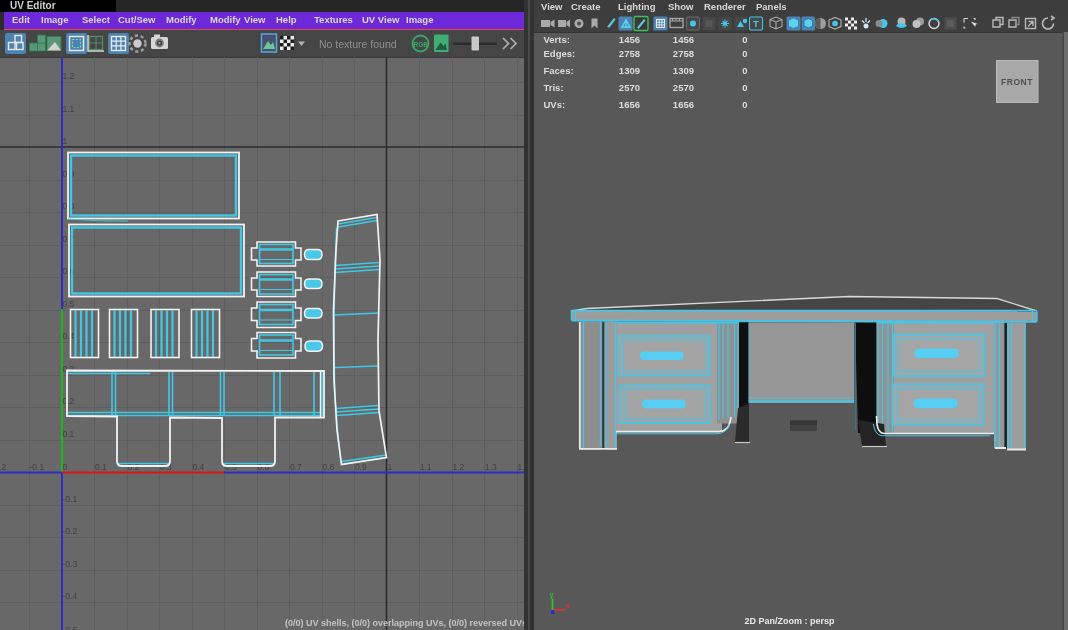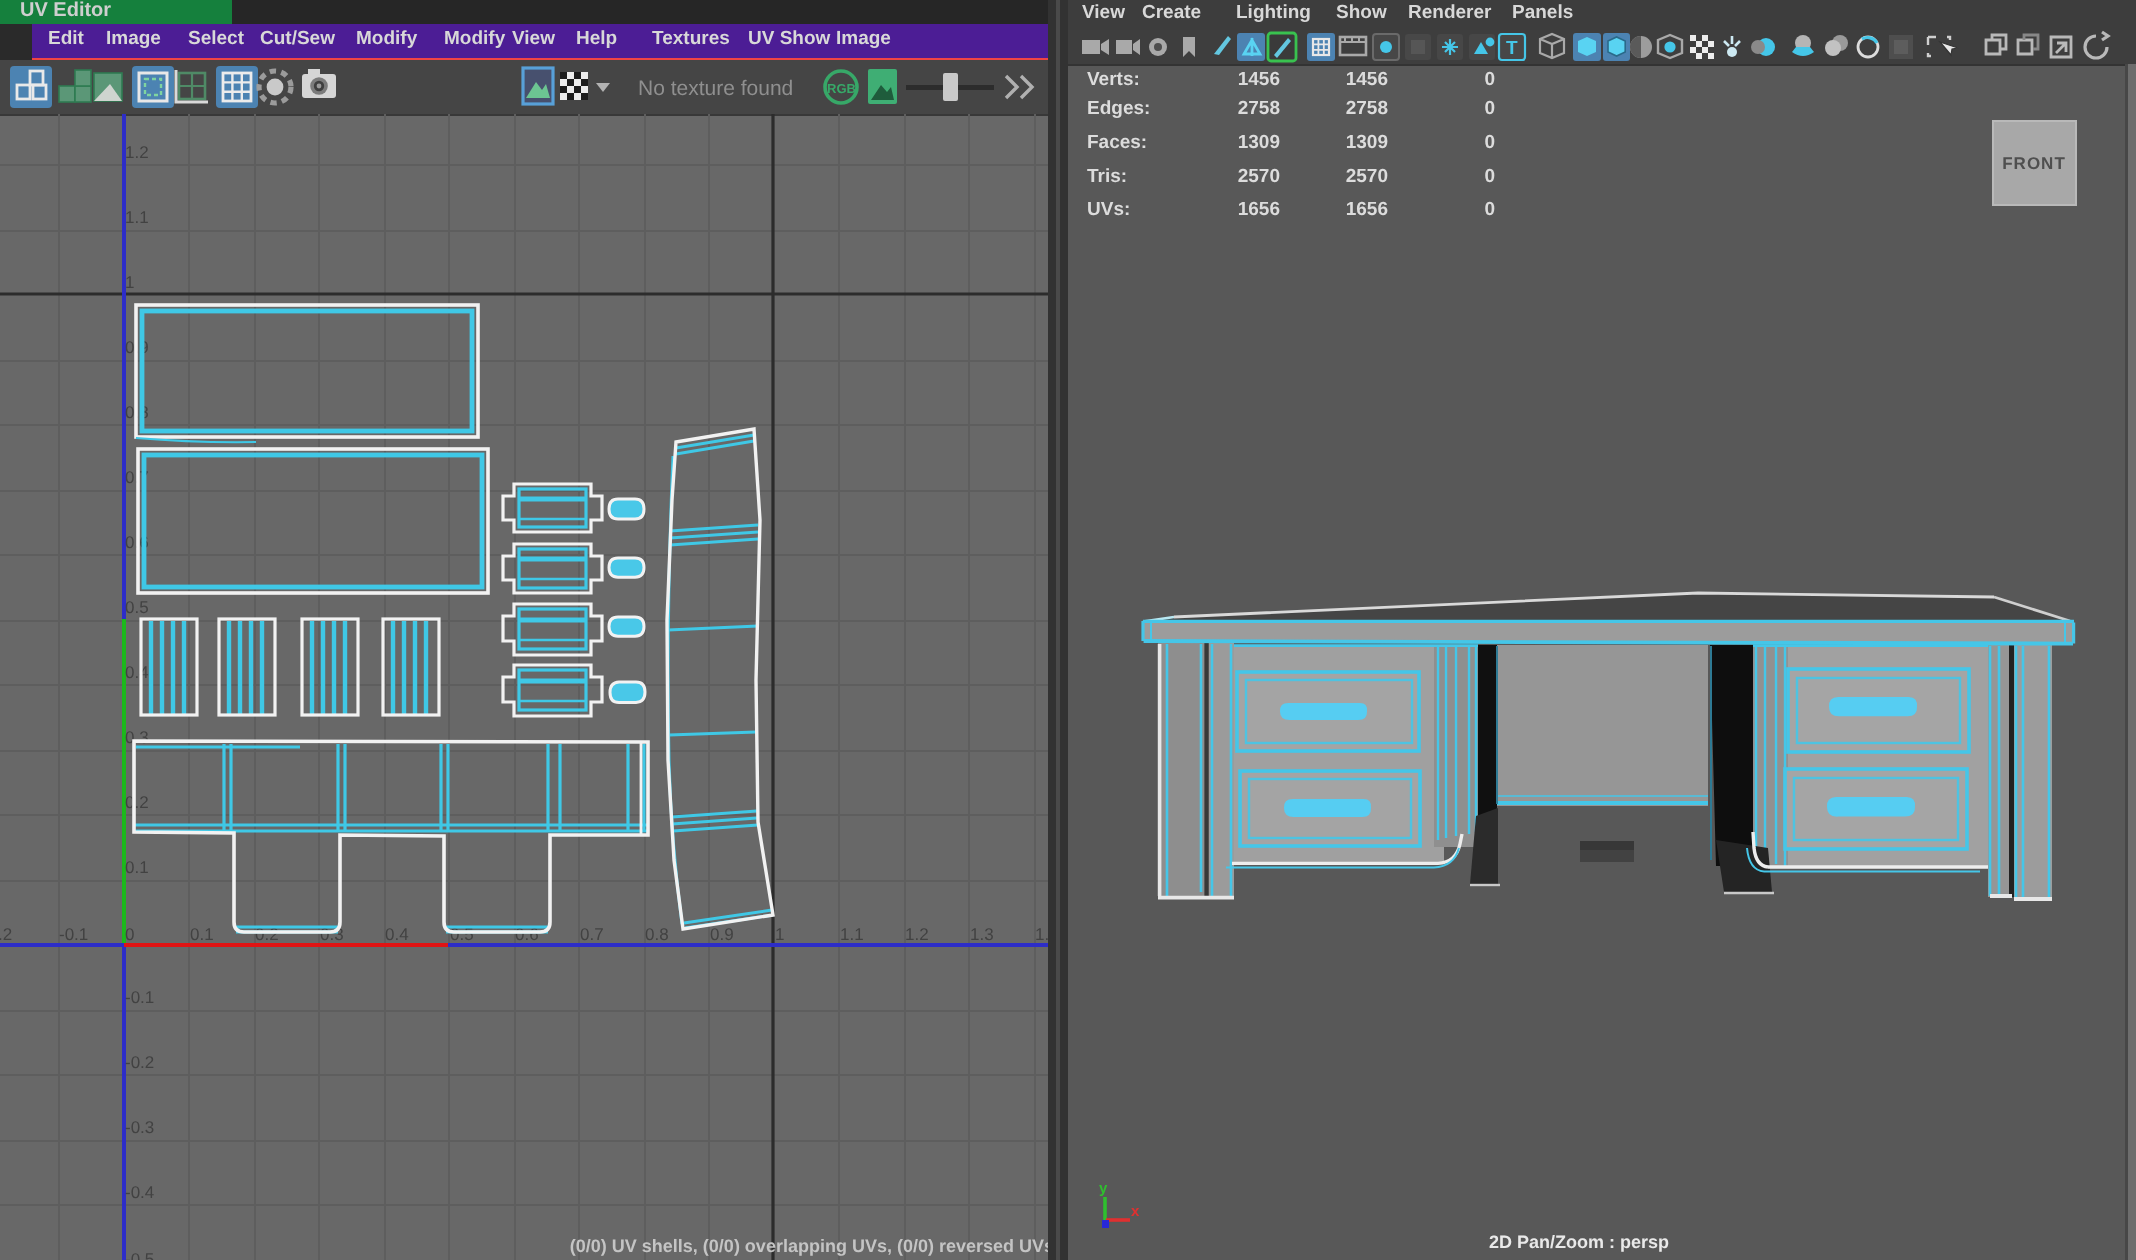--- a/index.html
+++ b/index.html
@@ -1,23 +1,23 @@
 <!DOCTYPE html>
 <html><head>
 <meta charset="utf-8">
 <style>
   html,body{margin:0;padding:0;width:1068px;height:630px;overflow:hidden;background:#2a2a2a;
     font-family:"Liberation Sans", sans-serif;}
   #stage{position:absolute;left:0;top:0;width:1068px;height:630px;}
   .abs{position:absolute;}
   
   #ltitle{left:0;top:0;width:534px;height:12px;background:#262626;}
-  #ltab{left:0;top:0;width:116px;height:12px;background:#15803d;color:#cfcfcf;
+  #ltab{left:0;top:0;width:116px;height:12px;background:#000000;color:#cfcfcf;
     font-size:10px;font-weight:bold;line-height:12px;padding-left:10px;box-sizing:border-box;}
-  #lmenu{left:16px;top:12px;width:534px;height:17px;background:#4c1d95;border-bottom:3px solid #ef4444;}
+  #lmenu{left:4px;top:12px;width:534px;height:17px;background:#6d28d9;border-bottom:3px solid #ef4444;}
   .mi{position:absolute;top:2px;font-size:9.5px;font-weight:bold;color:#d8d8d8;white-space:pre;}
   #ltool{left:0;top:30px;width:534px;height:27px;background:#454545;}
   #rmenu{left:534px;top:0;width:534px;height:15px;background:#3d3d3d;}
   .rmi{position:absolute;top:1px;font-size:9.5px;font-weight:bold;color:#d8d8d8;}
   #rtool{left:534px;top:15px;width:534px;height:17px;background:#3e3e3e;}
 </style>
 </head>
 <body>
 <div id="stage">
 
@@ -26,21 +26,21 @@
   <div class="abs" id="lmenu">
     <span class="mi" style="left:8px">Edit</span>
     <span class="mi" style="left:37px">Image</span>
     <span class="mi" style="left:78px">Select</span>
     <span class="mi" style="left:114px">Cut/Sew</span>
     <span class="mi" style="left:162px">Modify</span>
     <span class="mi" style="left:206px">Modify</span>
     <span class="mi" style="left:240px">View</span>
     <span class="mi" style="left:272px">Help</span>
     <span class="mi" style="left:310px">Textures</span>
-    <span class="mi" style="left:358px">UV Show</span>
+    <span class="mi" style="left:358px">UV View</span>
     <span class="mi" style="left:402px">Image</span>
   </div>
   <div class="abs" id="ltool"></div>
   <div class="abs" style="left:524px;top:0;width:10px;height:630px;background:#323232;z-index:5"></div>
   <div class="abs" style="left:528px;top:0;width:2px;height:630px;background:#4a4a4a;z-index:6"></div>
   <svg class="abs" style="left:0;top:30px" width="534" height="27" viewBox="0 30 534 27">
 
     <rect x="5" y="33" width="21" height="21" rx="2" fill="#4c83b2"></rect>
     <rect x="8.5" y="42.5" width="6.5" height="7" fill="none" stroke="#e9e9e9" stroke-width="1.4"></rect>
     <rect x="16.5" y="42.5" width="6.5" height="7" fill="none" stroke="#e9e9e9" stroke-width="1.4"></rect>

